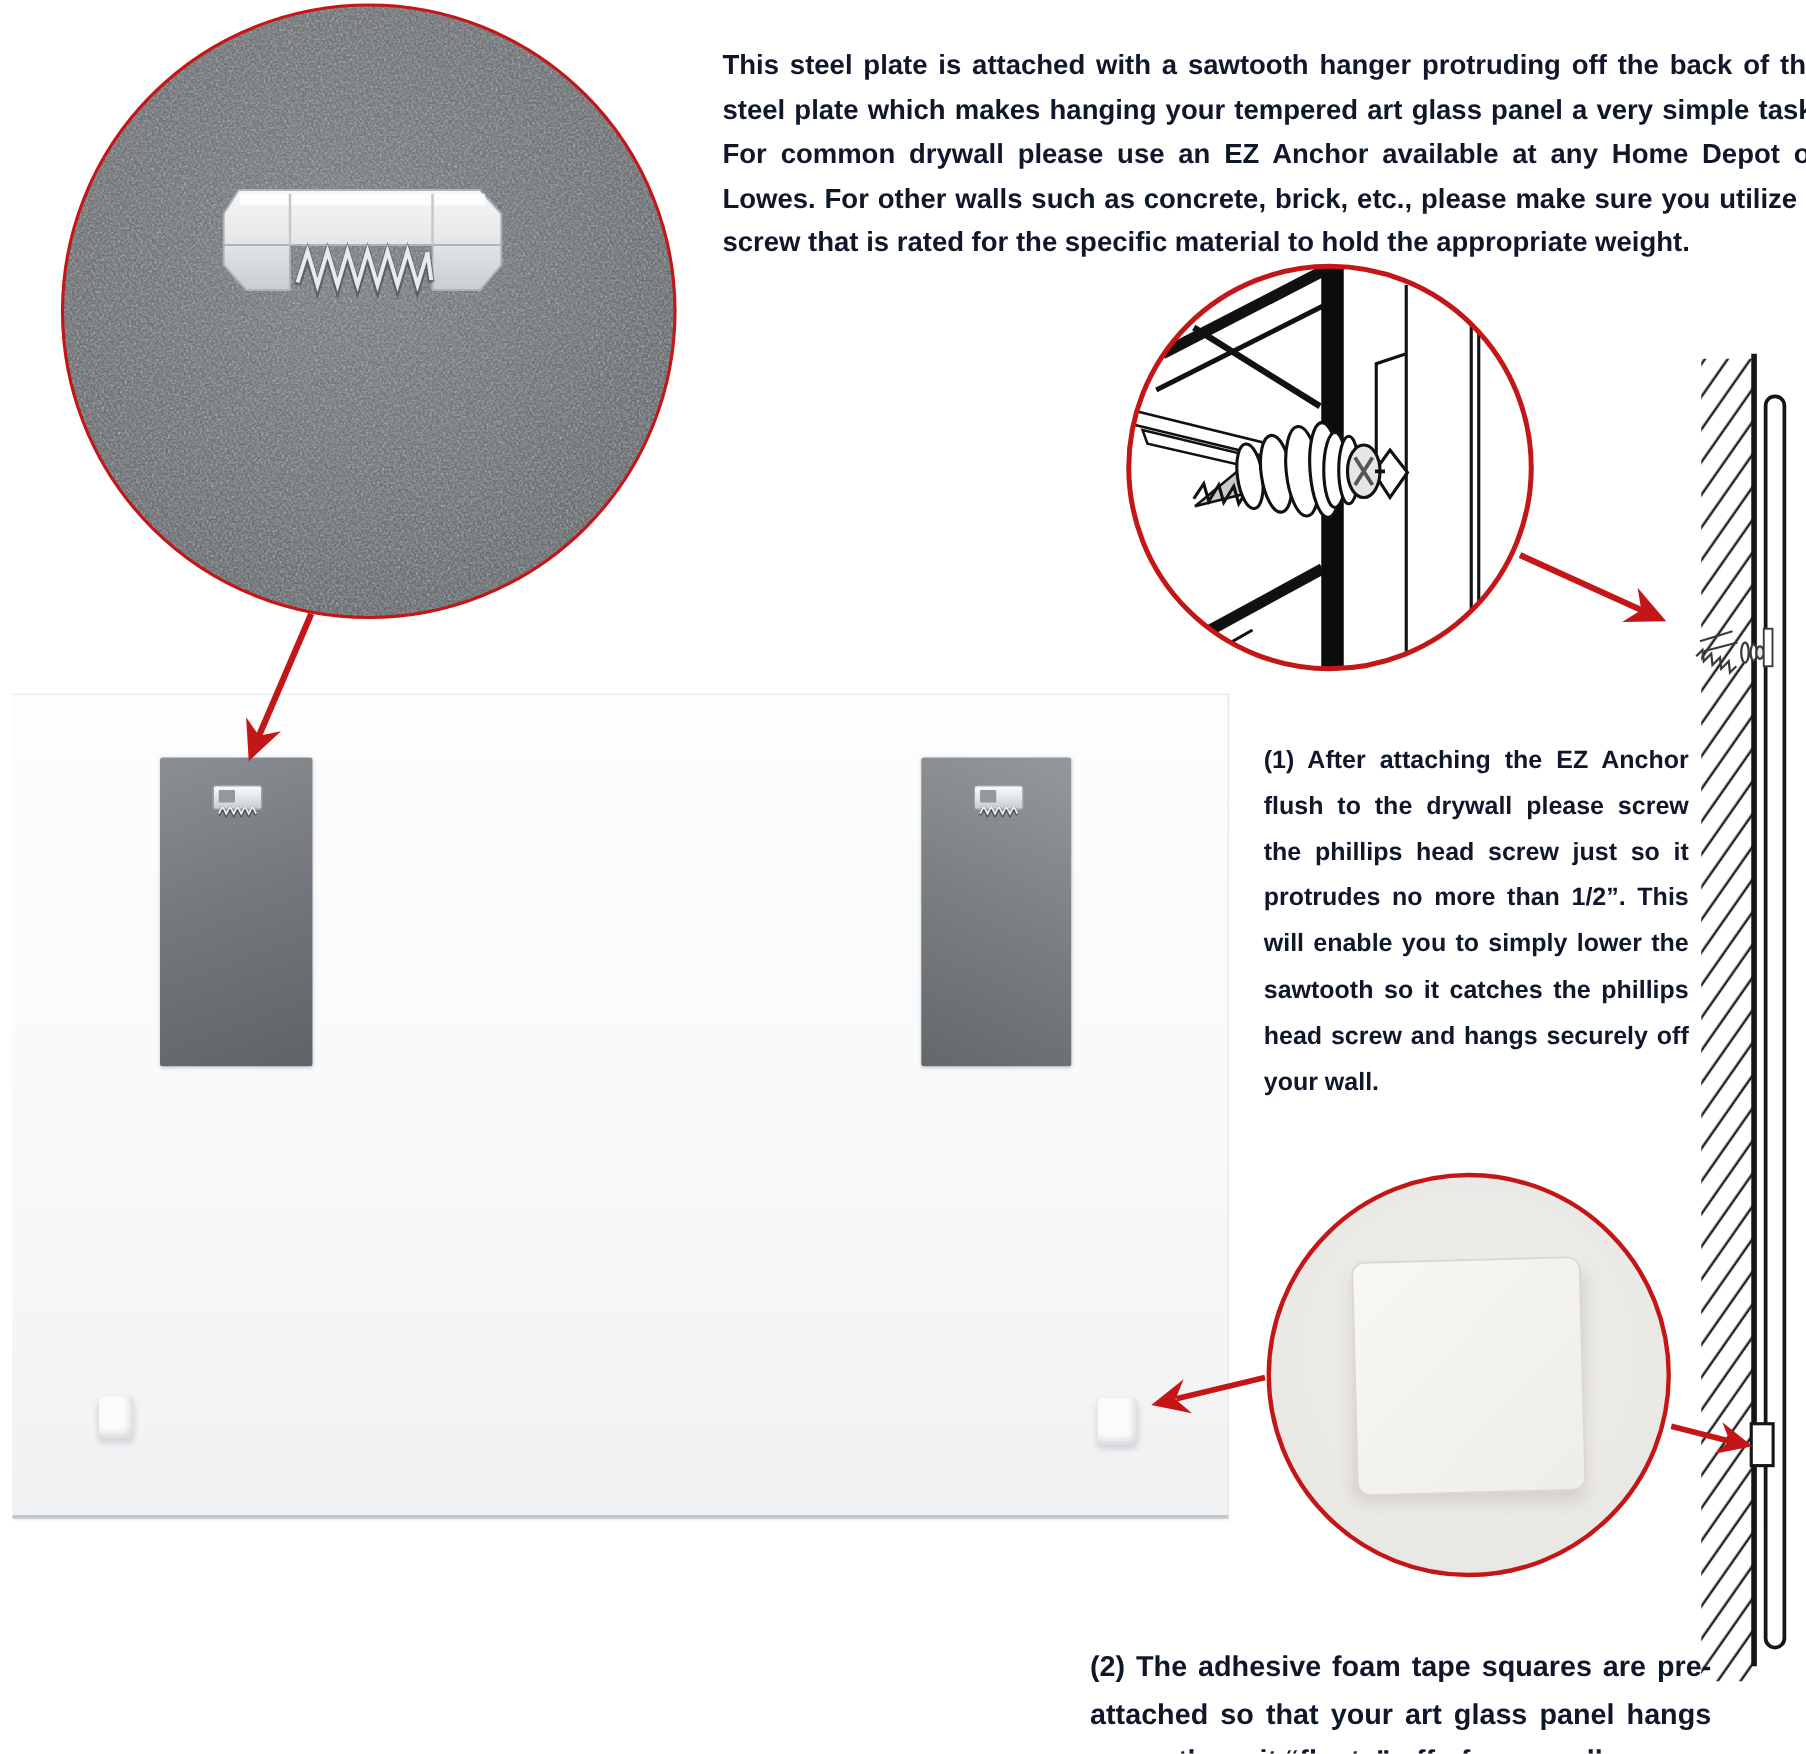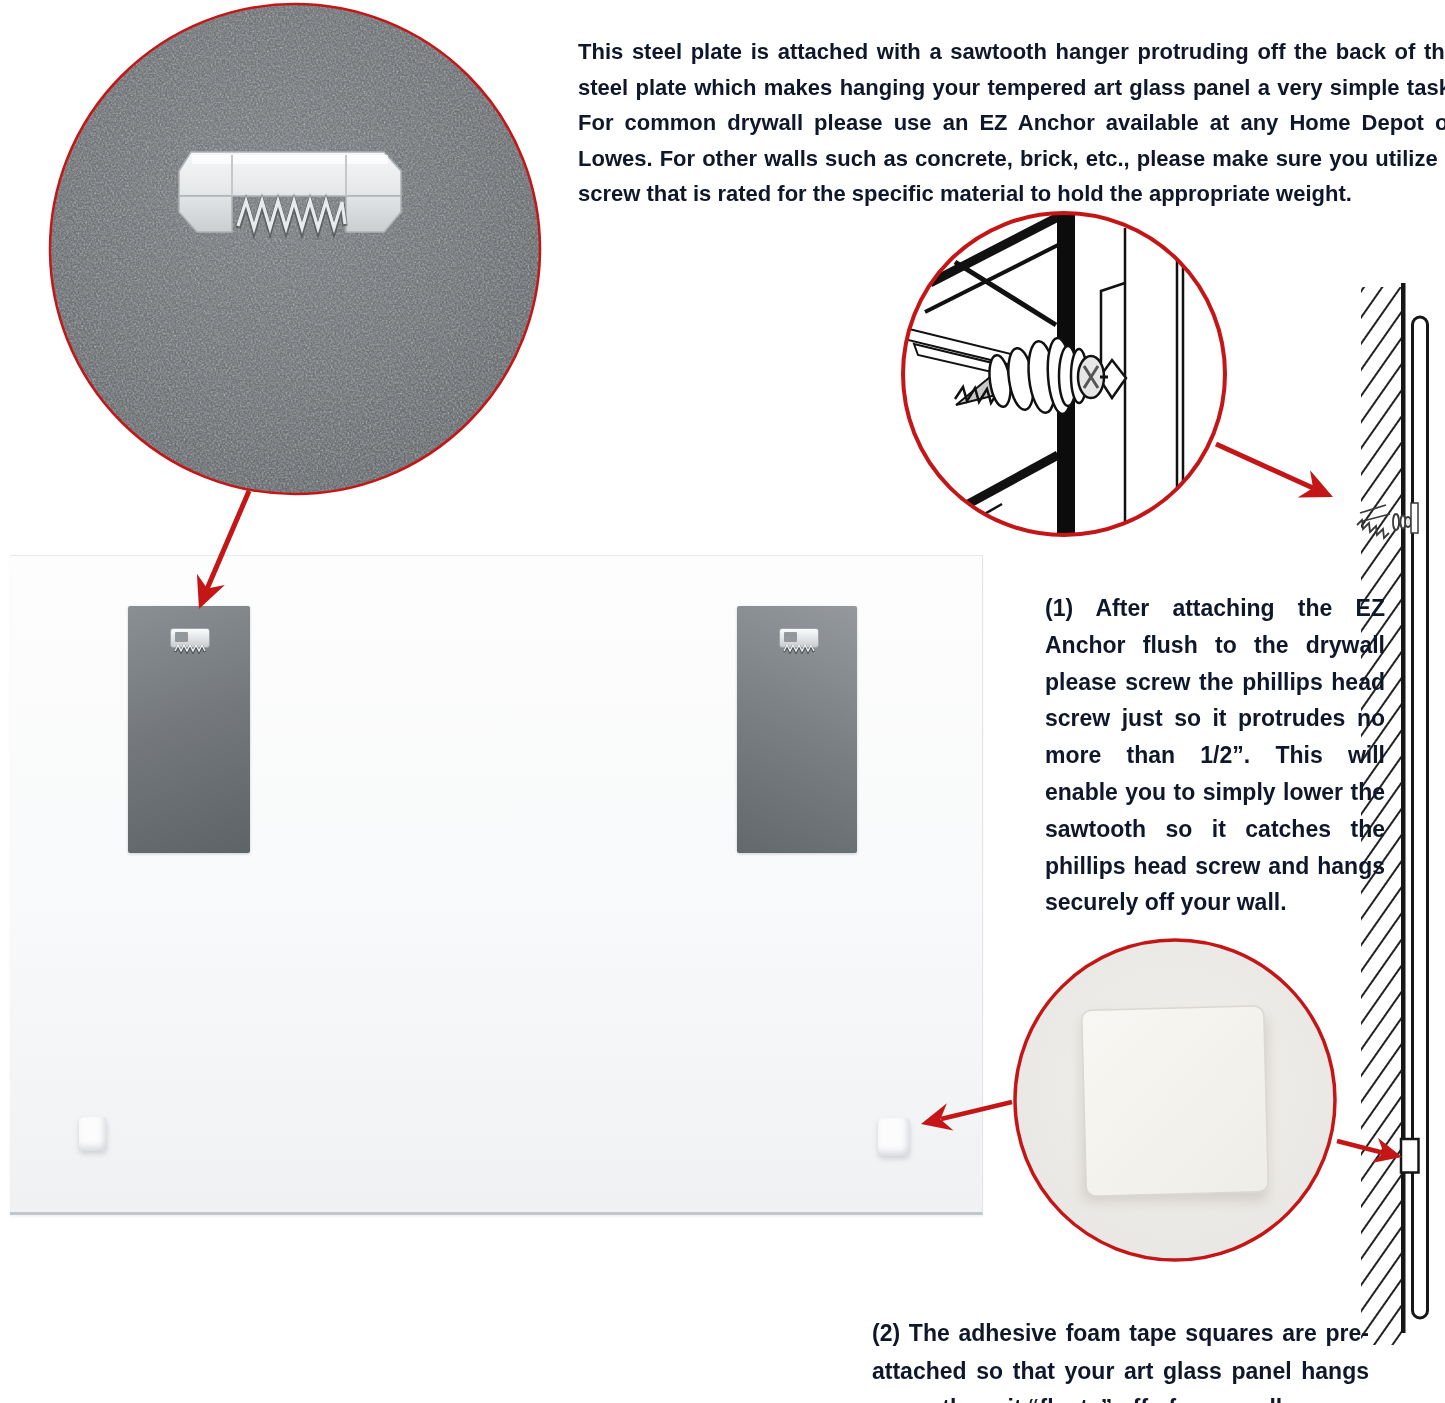--- a/index.html
+++ b/index.html
@@ -6,21 +6,21 @@
   .canvas{
     position:relative;width:1445px;height:1403px;background:#ffffff;overflow:hidden;
     font-family:"Liberation Sans","DejaVu Sans",sans-serif;
   }
   
   .para{
     position:absolute;margin:15px;color:#0f172a;font-weight:700;
     text-align:justify;text-justify:inter-word;z-index:10;
   }
   .intro{left:563px;top:19px;width:879px;font-size:22px;line-height:35.5px;}
-  .step1{left:1030px;top:575px;width:340px;font-size:23px;line-height:36.8px;}
+  .step1{left:996px;top:575px;width:340px;font-size:20px;line-height:36.8px;}
   .step2{left:857px;top:1300px;width:497px;font-size:23px;line-height:37.5px;}
 
   
   .panel{
     position:absolute;left:10px;top:555px;width:972px;height:656px;z-index:1;
     background:linear-gradient(180deg,#fdfdfd 0%,#f8f9fa 55%,#eff1f3 100%);
     border-top:1px solid #e7e9eb;border-right:1px solid #e3e5e7;
     border-bottom:3px solid #c3c7cb;box-shadow:0 2px 2px rgba(0,0,0,.05);
   }
   .plate{

